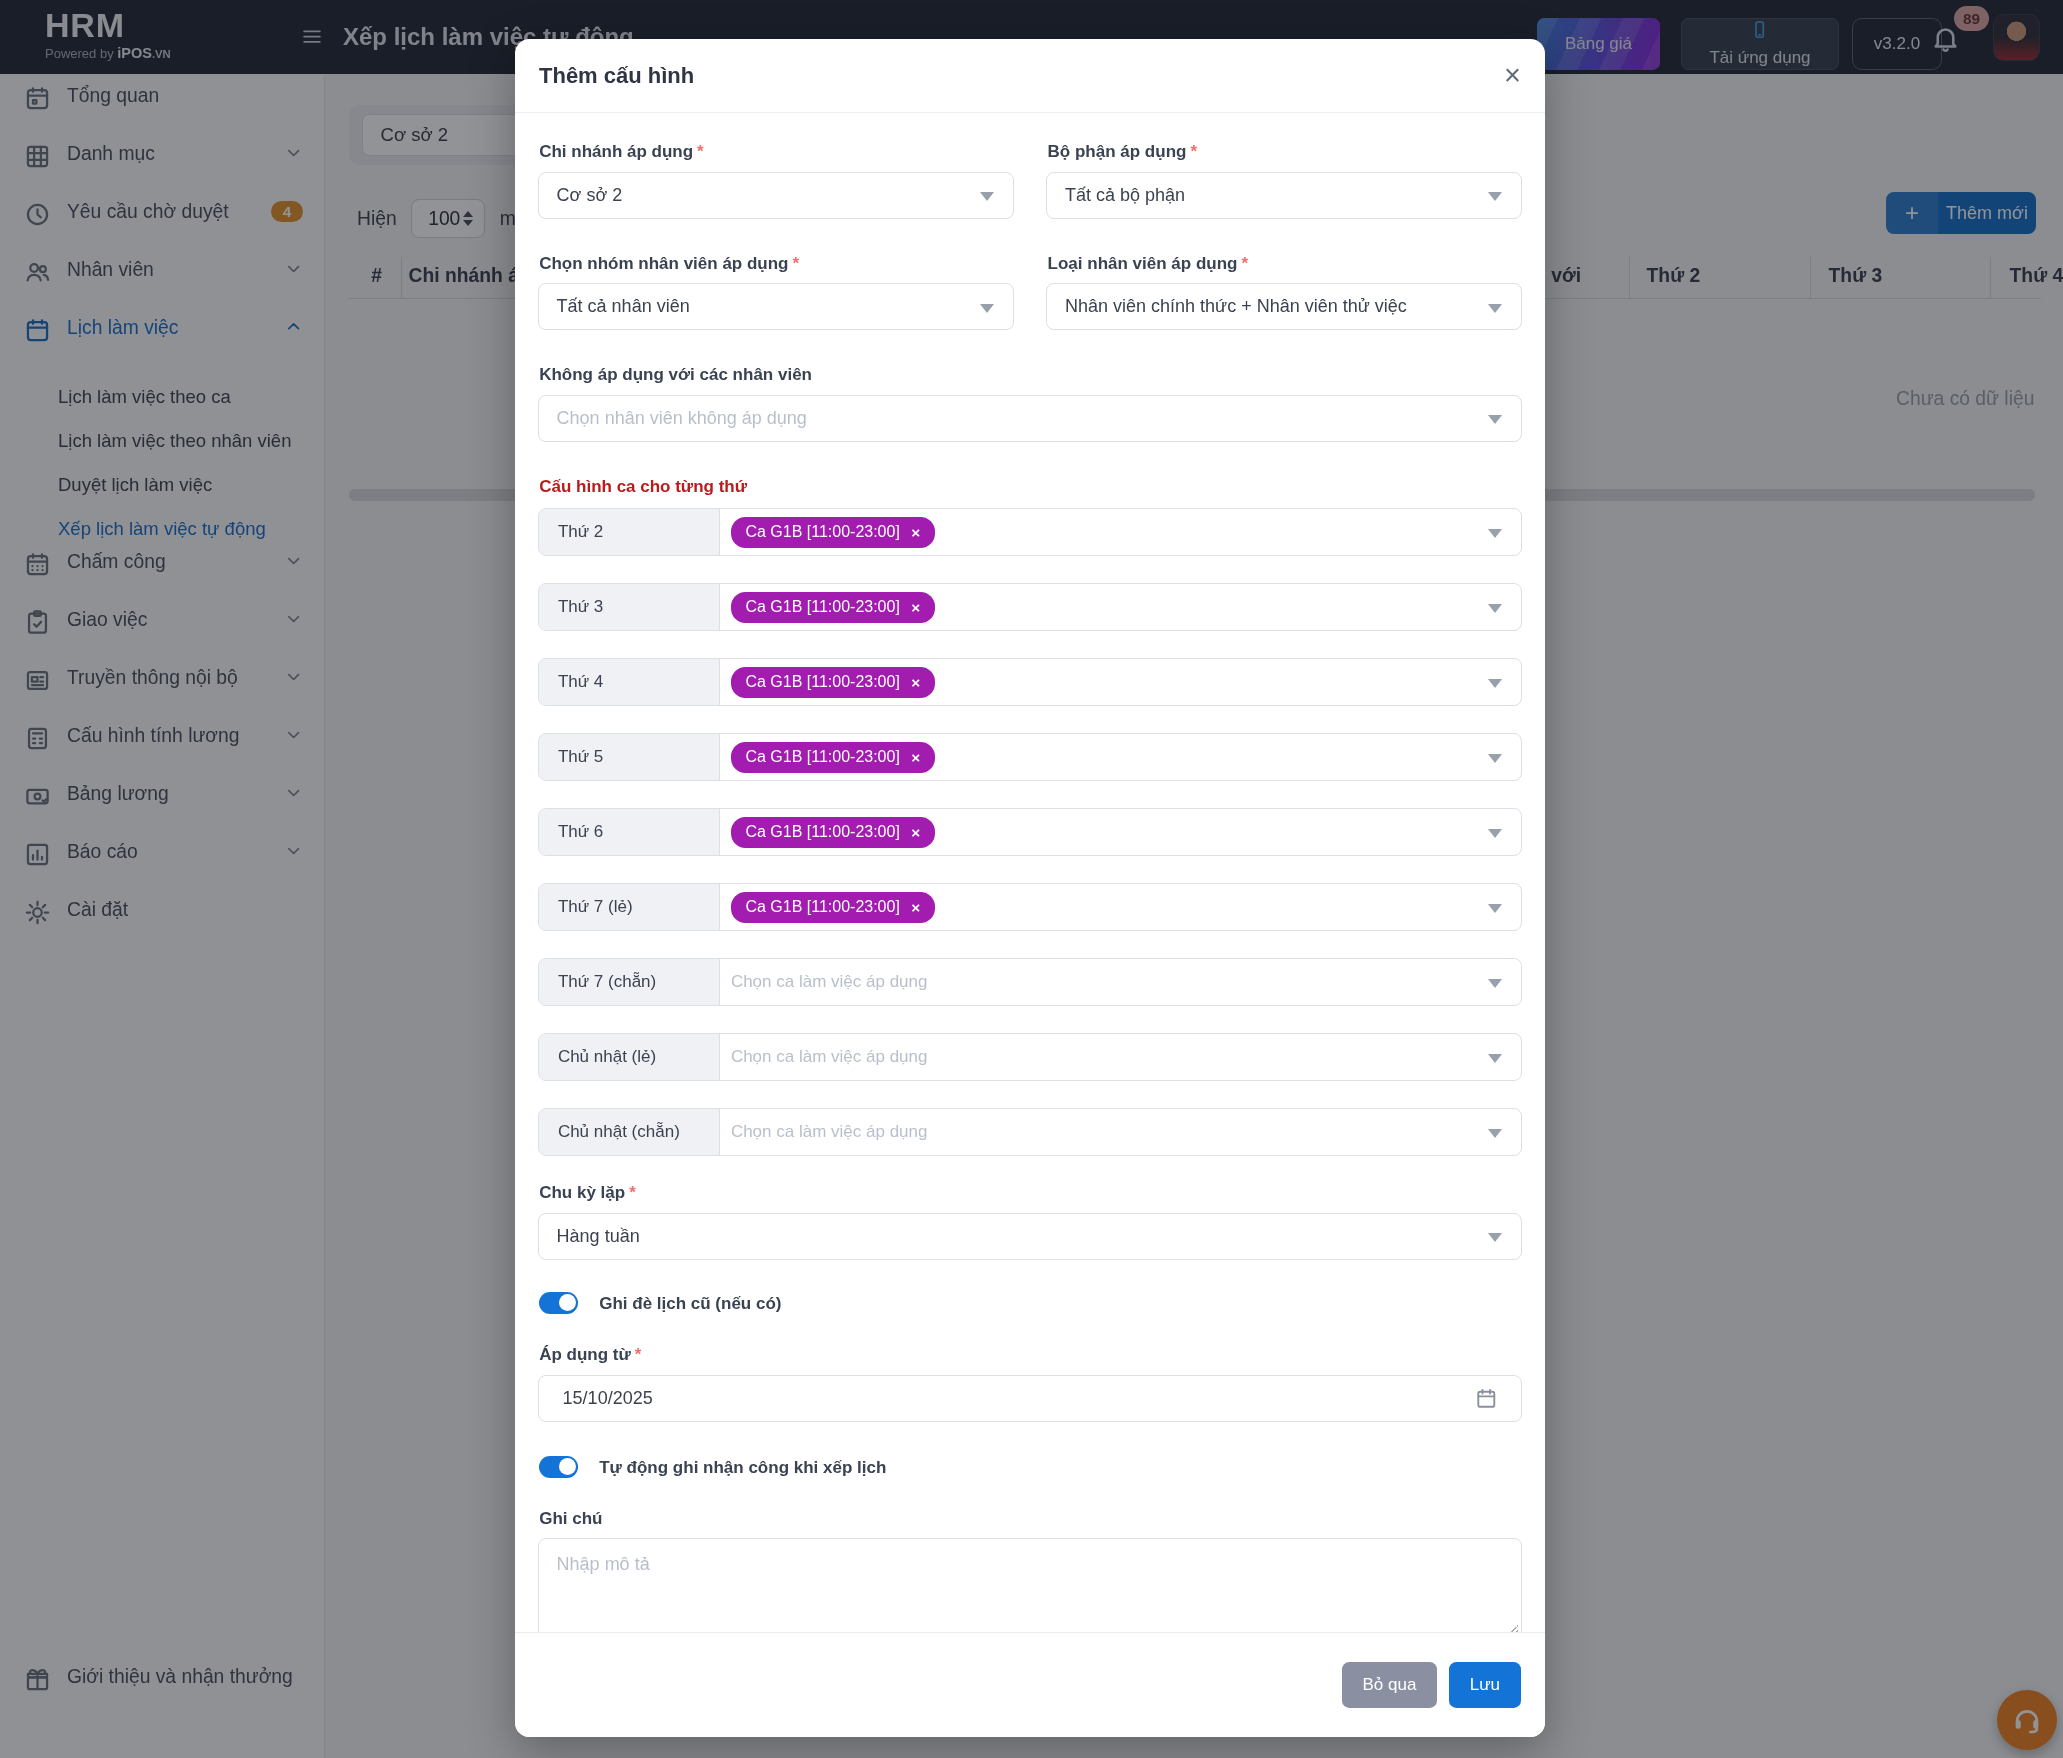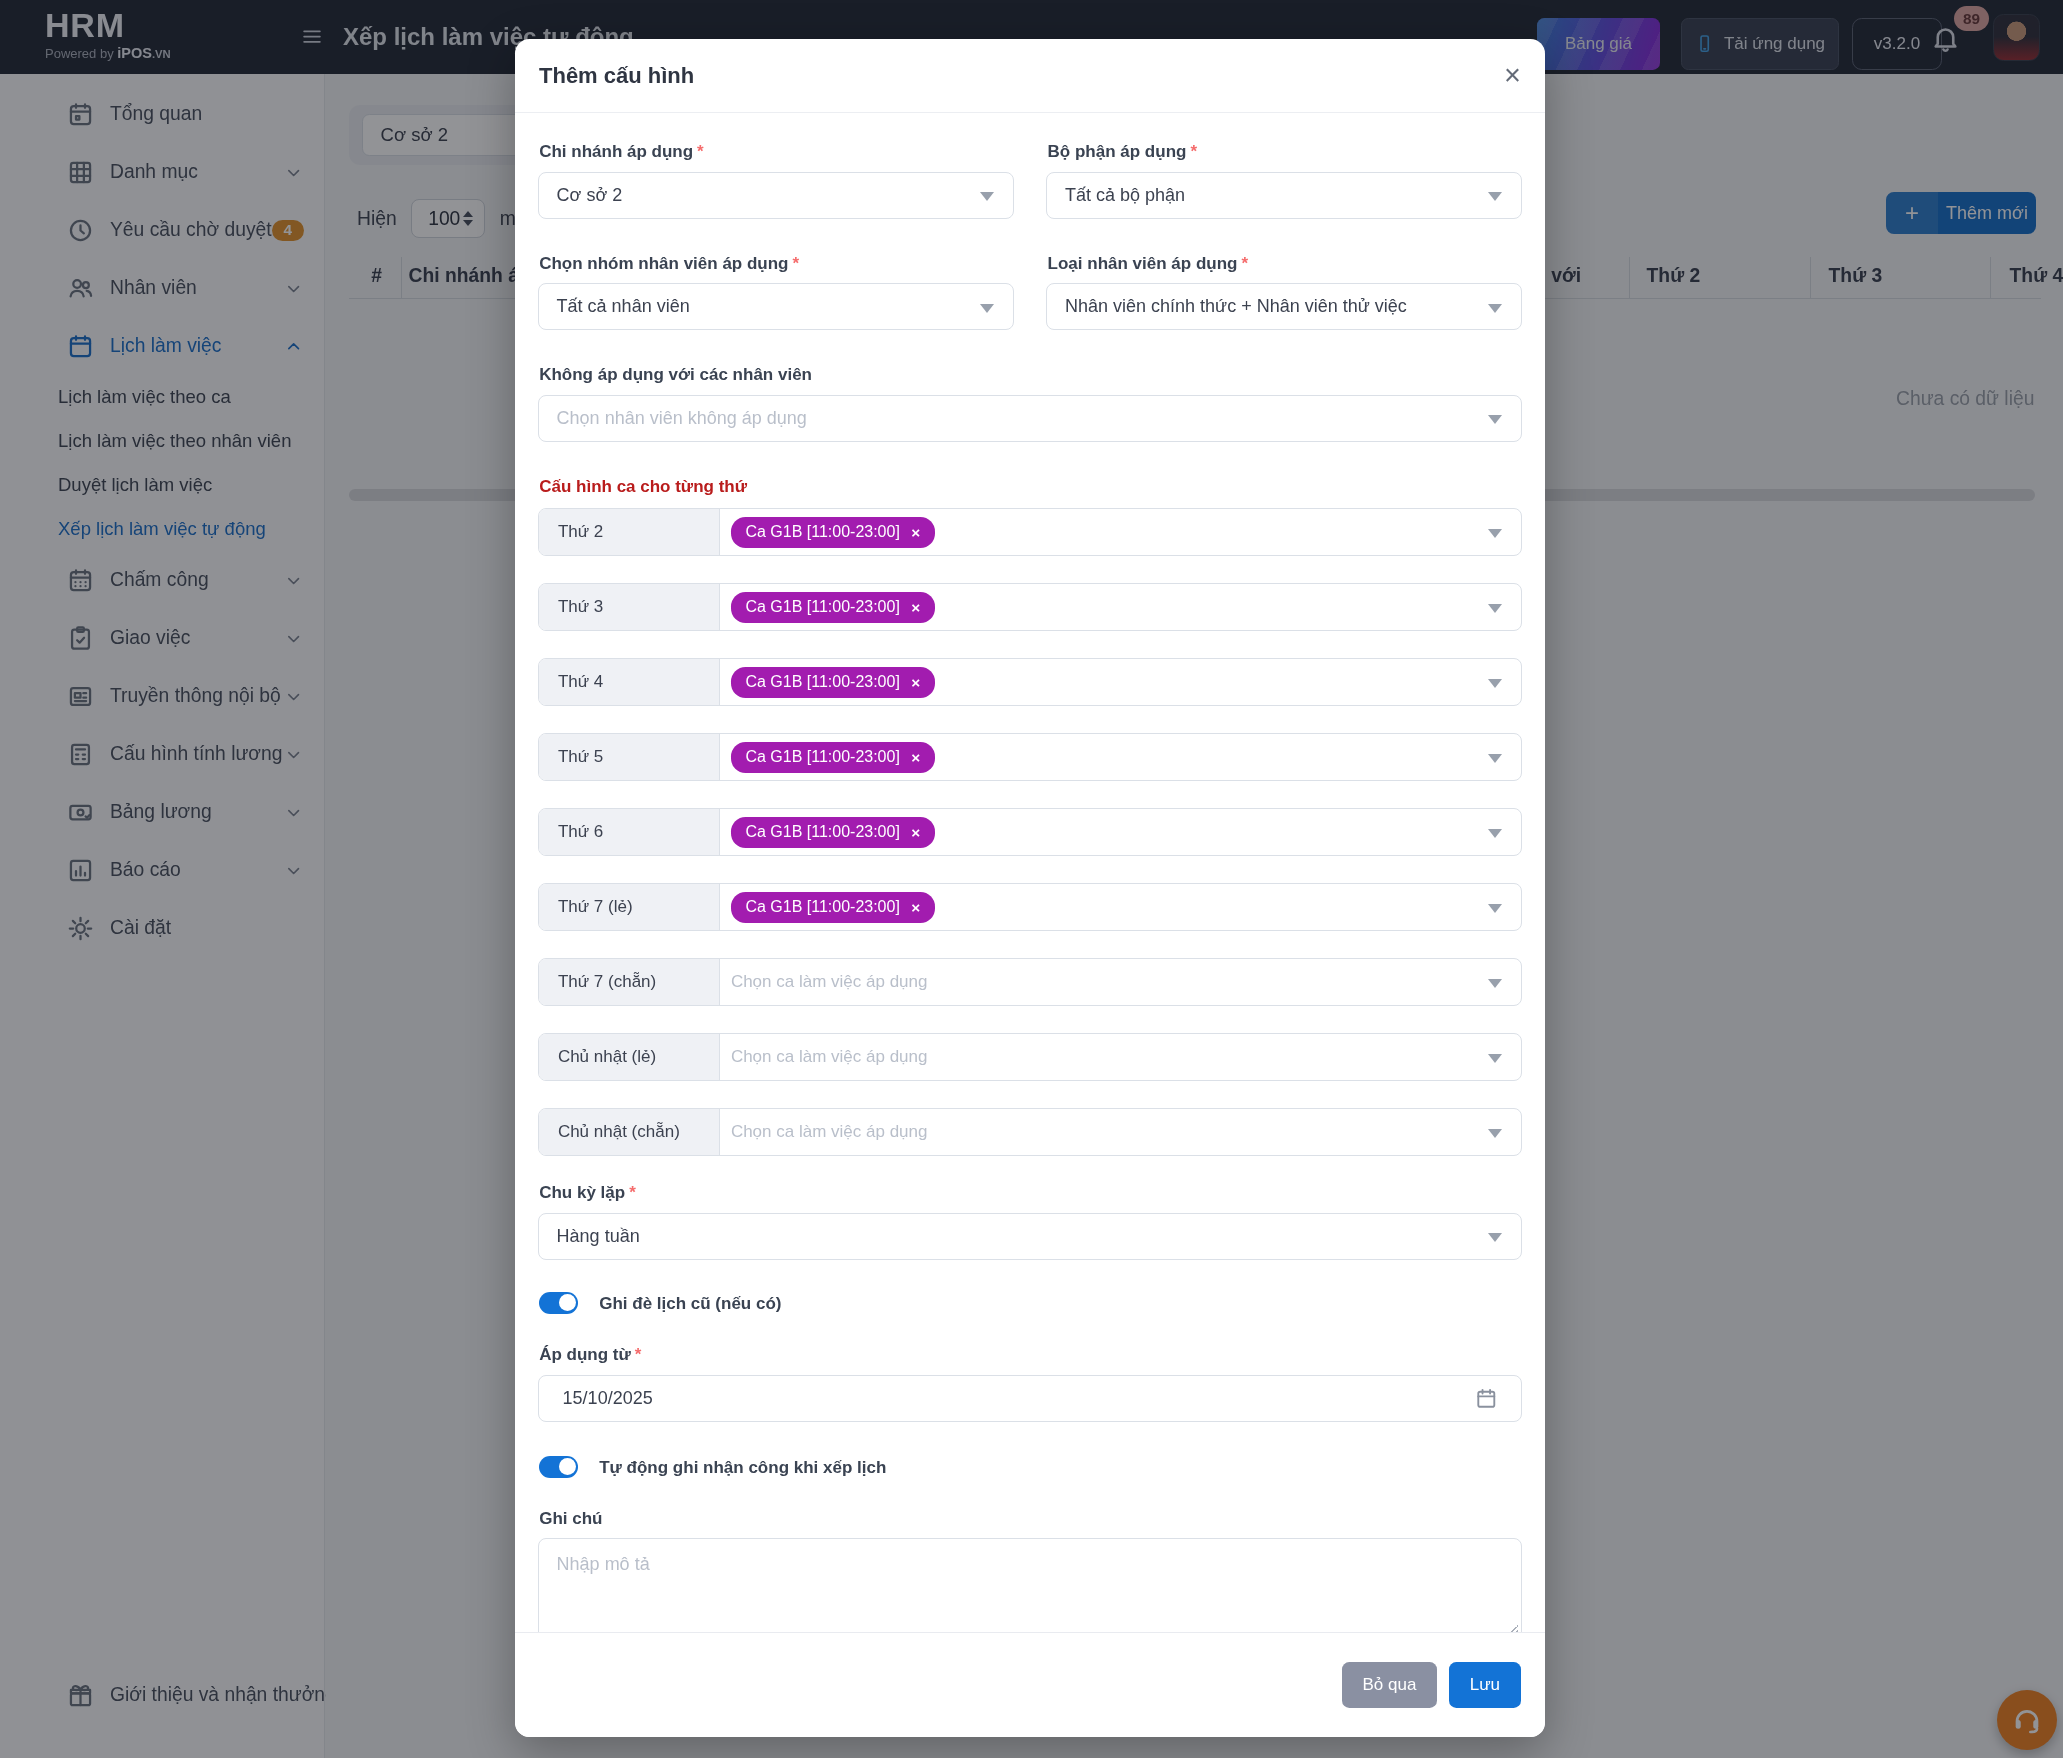--- a/index.html
+++ b/index.html
@@ -14,32 +14,32 @@
   .logo-title { font-size:34px; font-weight:800; letter-spacing:0.8px; color:#eef1f6; line-height:35px; }
   .logo-sub { font-size:13px; color:#aab0bc; margin-top:1.6px; }
   .logo-sub b { color:#e8ebf2; font-size:14.5px; }
   .logo-sub .tld { color:#c9ced8; font-weight:700; font-size:11.3px; }
   .burger { position:absolute; left:300px; top:26px; width:24px; height:21px; color:#cdd2dc; cursor:pointer; }
   .pagetitle { position:absolute; left:343px; top:22.6px; font-size:24px; font-weight:600; color:#dfe3ea; white-space:nowrap; }
   .hbtn { position:absolute; top:18px; height:52px; display:flex; align-items:center; justify-content:center; border-radius:7.3px; font-size:17px; color:#e8ebf2; cursor:pointer; }
   .btn-price { left:1537px; width:123px; background:linear-gradient(105deg,#3c7fd8 0%,#5a53dd 45%,#8b28d9 100%); overflow:hidden; position:absolute; }
   .btn-price::before { content:""; position:absolute; inset:0; background:repeating-linear-gradient(115deg, rgba(255,255,255,0.10) 0 19.3px, transparent 19.3px 39px); }
   .btn-price span { position:relative; }
-  .btn-dl { left:1681px; width:158px; background:#3a4152; border:0.8px solid #4a5264; gap:9.7px; color:#dfe3ec; }
+  .btn-dl { left:1681px; width:158px; background:#3a4152; border:0.8px solid #4a5264; gap:9.7px; color:#dfe3ec;flex-direction:column; }
   .btn-dl .phone { color:#45a3e8; }
   .ver { left:1852px; width:90px; background:transparent; border:1.6px solid #5b6374; border-radius:9.7px; }
   .bell { position:absolute; left:1930px; top:22.6px; width:31px; height:31px; color:#d9dde6; cursor:pointer; }
   .bellbadge { position:absolute; left:1954px; top:6.4px; min-width:35px; height:25px; border-radius:13px; background:#dda6a2; color:#66383a; font-size:15.3px; font-weight:700; display:flex; align-items:center; justify-content:center; padding:0 6.4px; }
   .avatar { position:absolute; left:1993px; top:13.7px; width:47px; height:47px; border-radius:10.5px; border:1.6px solid #39414f; background:
       radial-gradient(circle at 50% 36%, #c99a7a 0 26%, rgba(0,0,0,0) 27%),
       linear-gradient(180deg,#30303c 0 48%, #962f35 100%); cursor:pointer; }
 
   
   .sidebar { position:absolute; left:0; top:74px; width:325px; bottom:0; background:#fbfcfe; border-right:0.8px solid #e4e7ec; z-index:1; padding-top:11.3px; }
-  .s-item { display:flex; align-items:center; height:58px; padding:0 21px 0 24px; font-size:19.3px; color:#4a5160; cursor:pointer;margin-left:43px; }
+  .s-item { display:flex; height:58px; padding:0 21px 0 24px; font-size:19.3px; color:#4a5160; cursor:pointer; }
   .s-item .sic { width:27px; height:27px; margin-right:16px; color:#6b7380; flex:0 0 auto; }
   .s-item .slabel { flex:1; white-space:nowrap; }
   .s-item .chev { width:19.3px; height:19.3px; color:#7b8290; flex:0 0 auto; }
   .s-item.active, .s-item.active .sic, .s-item.active .chev { color:#1d6fc9; }
   .s-badge { background:#e2932e; color:#fff; font-size:15.3px; font-weight:700; border-radius:11.3px; min-width:32px; height:21px; display:flex; align-items:center; justify-content:center; padding:0 8px; }
   .sub-item { display:flex; align-items:center; height:44px; padding-left:58px; font-size:18.5px; color:#3f4654; cursor:pointer; white-space:nowrap; }
   .sub-item.active { color:#1d6fc9; }
   .s-bottom { position:absolute; left:0; right:0; bottom:34px; }
 
   

